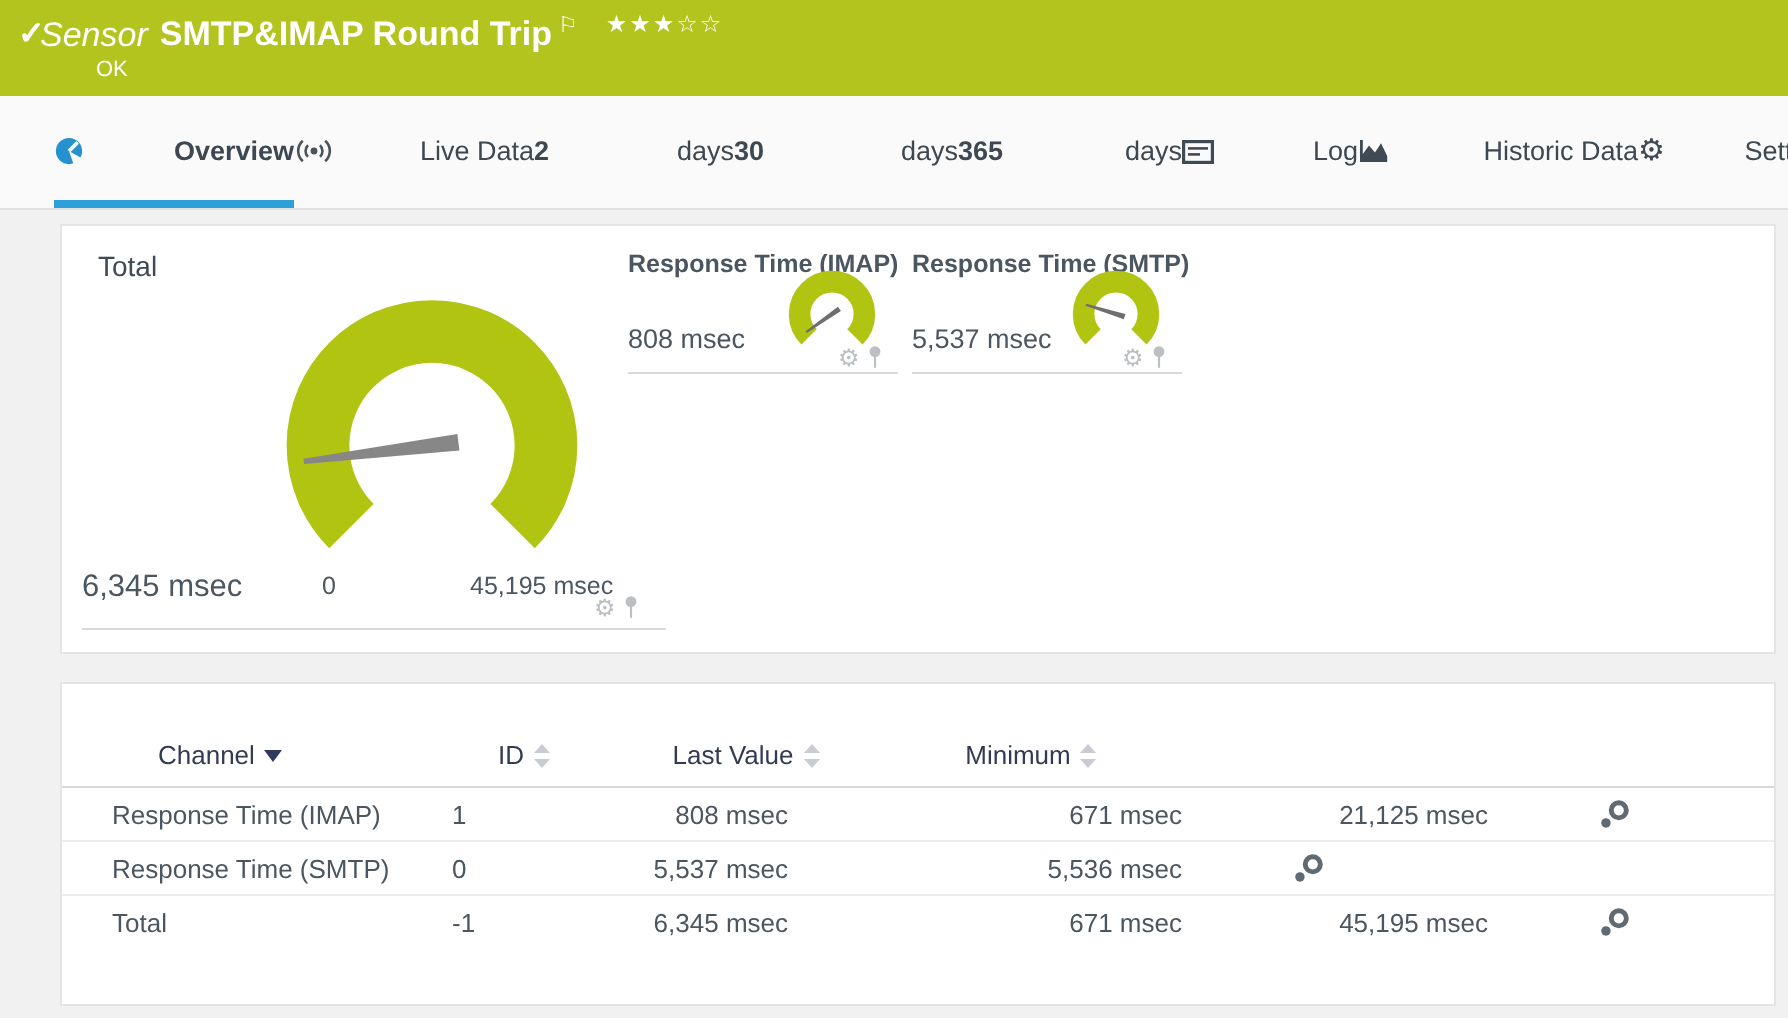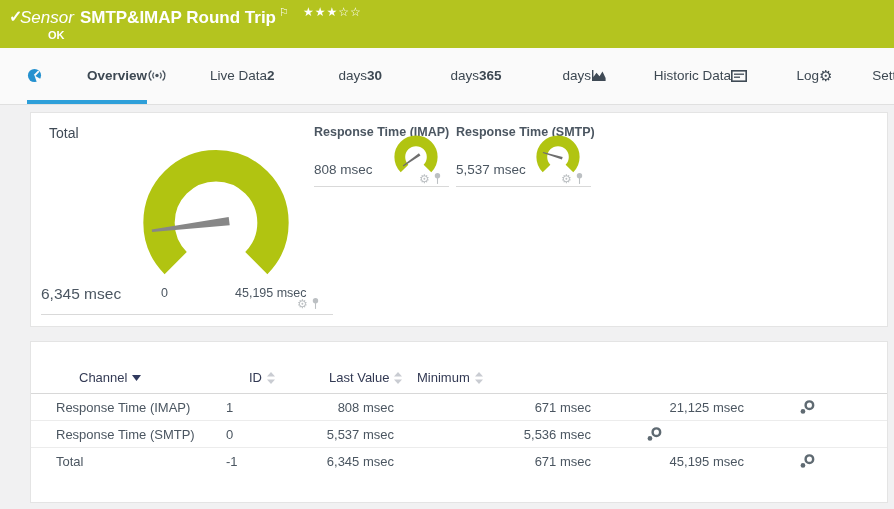--- a/index.html
+++ b/index.html
@@ -7,21 +7,21 @@
   .frame { position:relative; width:894px; height:509px; background:#f1f1f2; overflow:hidden; }
 
   
   .sensor-header { position:absolute; left:0; top:0; width:894px; height:48px; background:#b4c41f; color:#fff; }
   .hdr-check { position:absolute; left:9px; top:7px; font-size:16px; font-weight:bold; }
   .hdr-titleline { position:absolute; left:20px; top:5px; font-size:17px; white-space:nowrap; }
   .hdr-kind { font-style:italic; font-weight:400; margin-right:6px; }
   .hdr-title { font-weight:bold; }
   .hdr-flag { font-size:11px; vertical-align:super; margin-left:3px; }
   .hdr-stars { font-size:12px; letter-spacing:1px; vertical-align:super; margin-left:14px; }
-  .hdr-status { position:absolute; left:48px; top:29px; font-size:11px; font-weight:bold; }
+  .hdr-status { position:absolute; left:48px; top:29px; font-size:11px; font-weight:normal; }
 
   
   .tabbar { position:absolute; left:0; top:48px; width:921px; height:57px; background:#fafafa;
             border-bottom:1px solid #e0e0e0; display:flex; padding-left:27px; }
   .tab { height:100%; display:flex; align-items:center; justify-content:space-between; gap:7px;
          font-size:13.5px; color:#3d4852; cursor:pointer; border-bottom:4px solid transparent; padding-top:3px; }
   .tab.active { border-bottom-color:#2e9fd9; font-weight:bold; }
   .tab .num { font-weight:bold; }
   .tab svg, .tab .glyph { flex:none; }
   .tab .glyph { font-size:15px; color:#3f4a55; line-height:1; }
@@ -56,21 +56,21 @@
 
   
   .chan-table { position:absolute; left:0; top:0; width:100%; }
   .trow { display:grid; grid-template-columns:170px 80px 88px 197px 153px 1fr;
           padding-left:25px; align-items:center; font-size:13px; color:#4b5661; }
   .trow.head { padding-top:20px; height:52px; color:#333a54; border-bottom:1px solid #d8d8d8;padding-left:48px; }
   .trow.body { height:27px; border-bottom:1px solid #ececec; }
   .trow.body:last-child { border-bottom:none; }
   .cell-r { text-align:right; }
   .hcell { display:flex; align-items:center; gap:5px; }
-  .hcell.cell-r { justify-content:flex-start; }
+  .hcell.cell-r { justify-content:center; }
   .editcell { display:flex; justify-content:flex-start; padding-left:55px; color:#5f6a72; }
   .sort-svg { flex:none; }
 
   svg { display:block; }
 </style>
 </head>
 <body>
 
 <div class="frame">
 
@@ -106,33 +106,33 @@
       <span>days</span>
     </div>
     <div class="tab t3">
       <span class="num">30</span>
       <span>days</span>
     </div>
     <div class="tab t4">
       <span class="num">365</span>
       <span>days</span>
     </div>
-    <div class="tab t5">
-      <svg width="16" height="13" viewBox="0 0 16 13">
-        <path d="M1 12 V1 H2.4 V8 L5.5 3.8 L8.5 7.2 L11.5 2.6 L14.6 9 V12 Z" fill="#3f4a55"></path>
-      </svg>
-      <span>Historic Data</span>
-    </div>
     <div class="tab t6">
       <svg width="16" height="12" viewBox="0 0 16 12">
         <rect x="0.8" y="0.8" width="14.4" height="10.4" fill="none" stroke="#3f4a55" stroke-width="1.6"></rect>
         <line x1="3" y1="4.2" x2="13" y2="4.2" stroke="#3f4a55" stroke-width="1.3"></line>
         <line x1="3" y1="7.2" x2="9" y2="7.2" stroke="#3f4a55" stroke-width="1.3"></line>
       </svg>
       <span>Log</span>
+    </div>
+    <div class="tab t5">
+      <svg width="16" height="13" viewBox="0 0 16 13">
+        <path d="M1 12 V1 H2.4 V8 L5.5 3.8 L8.5 7.2 L11.5 2.6 L14.6 9 V12 Z" fill="#3f4a55"></path>
+      </svg>
+      <span>Historic Data</span>
     </div>
     <div class="tab t7">
       <span class="glyph">⚙</span>
       <span>Settings</span>
     </div>
   </div>
 
   <div class="panel panel-gauges">
 
     <div class="lbl-total">Total</div>

